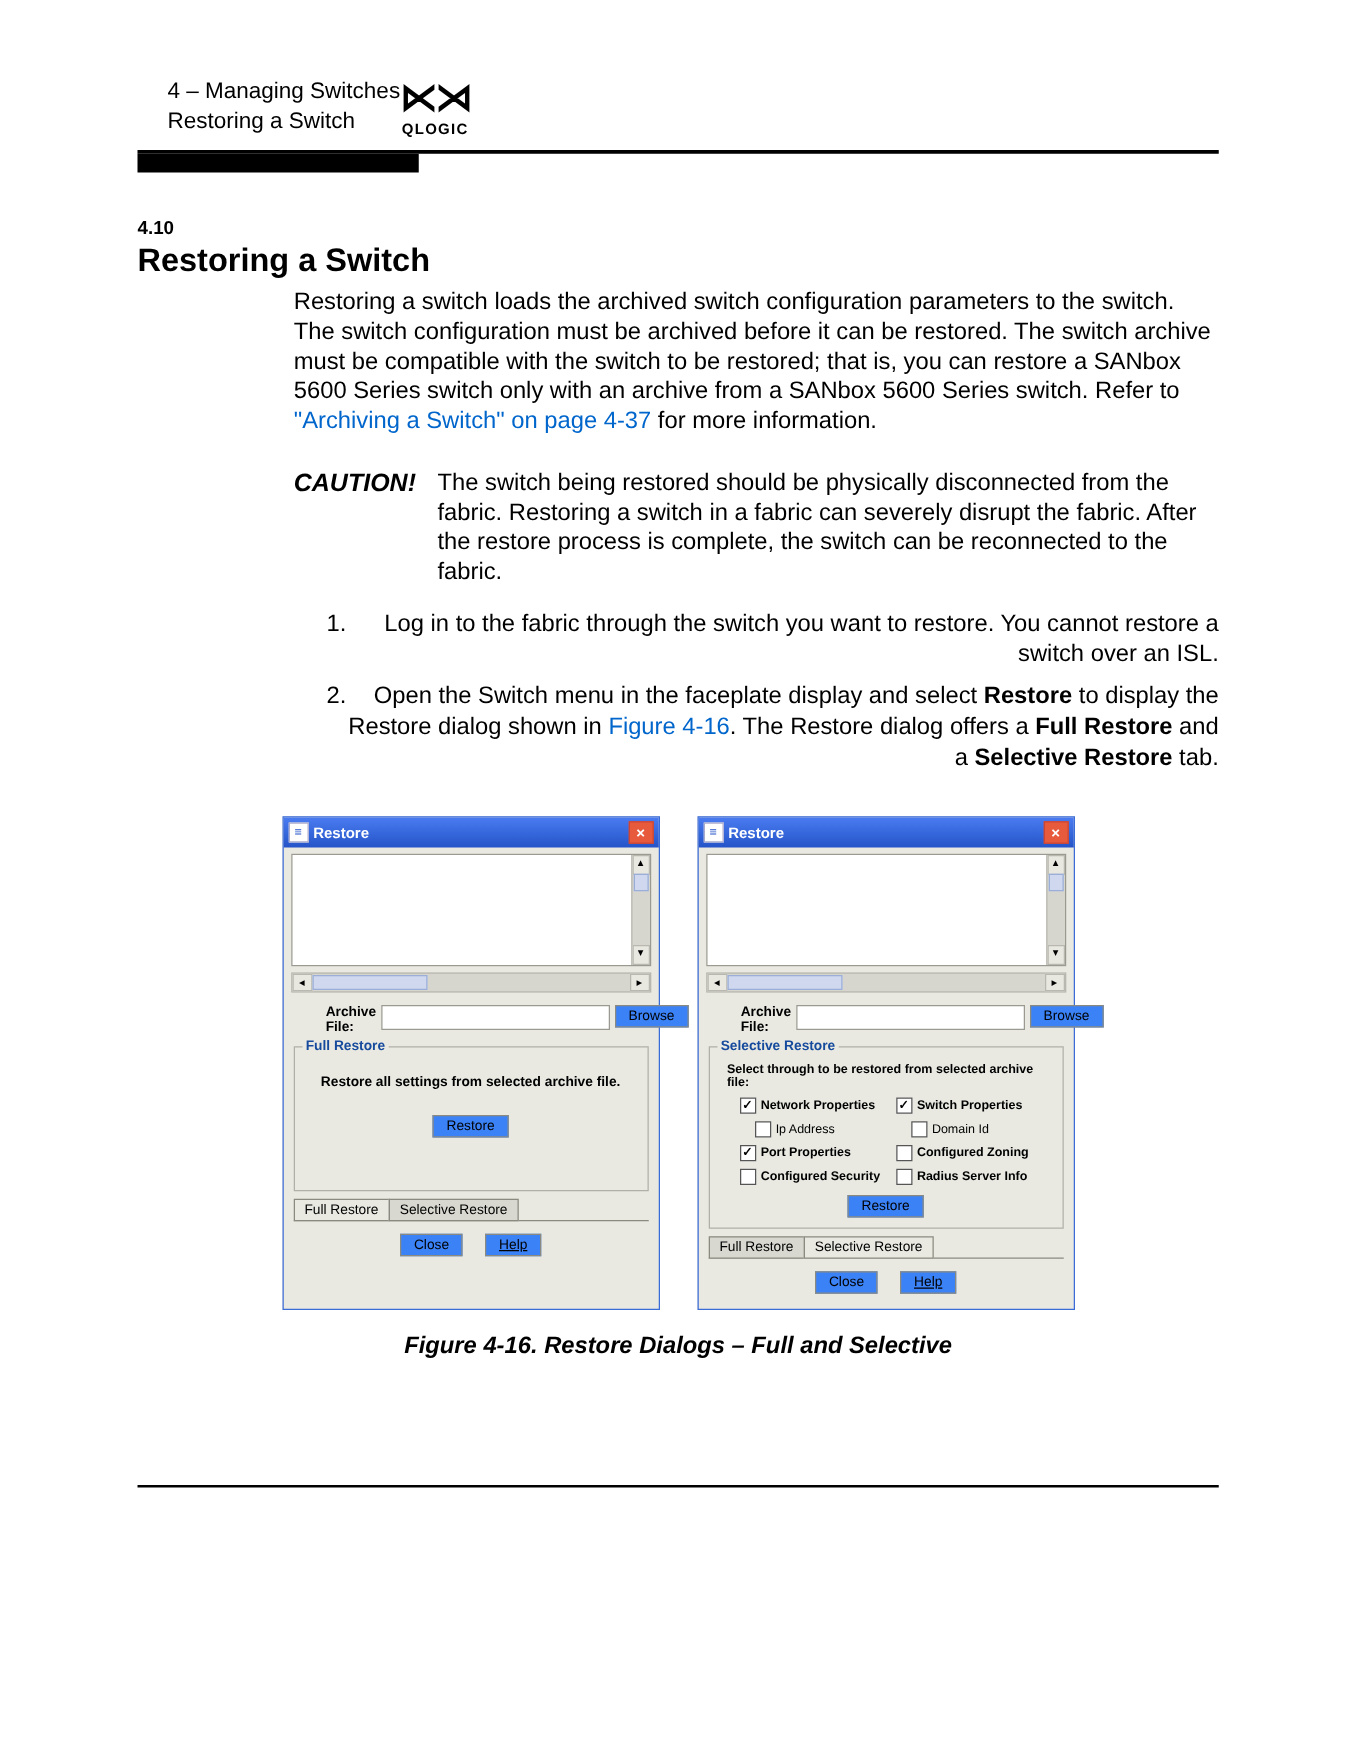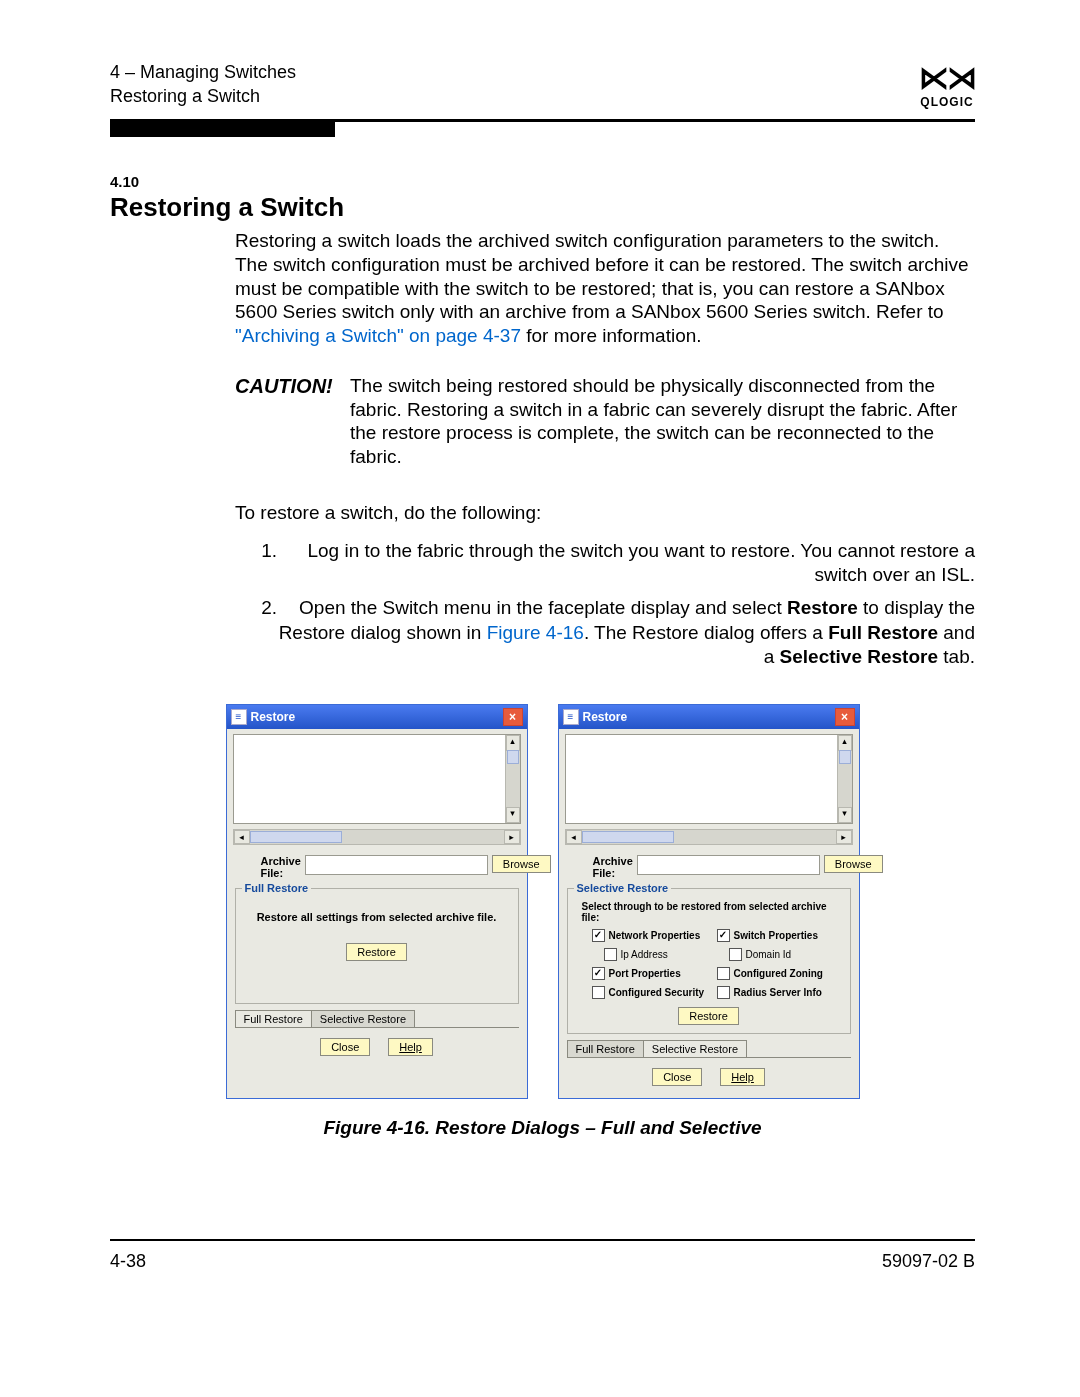--- a/index.html
+++ b/index.html
@@ -8,23 +8,23 @@
     background: #fff;
     font-family: Arial, Helvetica, sans-serif;
     color: #000;
     width: 1080px;
   }
   .page {
     padding: 60px 105px 50px 110px;
   }
   .header-row {
     display: flex;
-    justify-content: space-between;
     align-items: flex-start;
     margin-bottom: 10px;
+    margin-left: 24px;
   }
   .header-left {
     font-size: 18px;
     line-height: 1.35;
   }
   .logo-wrap {
     text-align: center;
     font-family: Arial, sans-serif;
   }
   .logo-glyph {
@@ -155,21 +155,21 @@
   .hscroll .thumb{position:absolute;left:16px;top:1px;height:10px;width:90px;background:#cfd8ee;border:1px solid #9baed8;}
   .file-row {
     display:flex;align-items:flex-start;padding:5px 10px;
     font-weight:bold;
     margin-left:24px;
   }
   .file-row input[type=text]{
     flex:1;margin:0 4px;height:16px;border:1px solid #9a9a90;background:#fff;
   }
   .btn {
-    background:#fef9c3;border:1px solid #8a8a80;padding:2px 10px;font-size:11px;
+    background:#3b82f6;border:1px solid #8a8a80;padding:2px 10px;font-size:11px;
     font-family:inherit;
   }
   .groupbox {
     margin:4px 8px 6px 8px;
     border:1px solid #b0b0a8;
     position:relative;
     padding:10px 8px 8px 8px;
     min-height: 96px;
   }
   .groupbox .legend{
@@ -215,21 +215,20 @@
   <div class="body-col">
     <p>
       <span>Restoring a switch loads the archived switch configuration parameters to the switch. The switch configuration must be archived before it can be restored. The switch archive must be compatible with the switch to be restored; that is, you can restore a SANbox 5600 Series switch only with an archive from a SANbox 5600 Series switch. Refer to </span><span class="link">"Archiving a Switch" on page 4-37</span><span> for more information.</span>
     </p>
 
     <div class="caution-row">
       <div class="caution-label">CAUTION!</div>
       <div class="caution-body">The switch being restored should be physically disconnected from the fabric. Restoring a switch in a fabric can severely disrupt the fabric. After the restore process is complete, the switch can be reconnected to the fabric.</div>
     </div>
 
-    <p style="margin-top:32px;">To restore a switch, do the following:</p>
 
     <ol class="steps">
       <li>
           <span>Log in to the fabric through the switch you want to restore. You cannot restore a switch over an ISL.</span>
         </li>
       <li>
         <span>
           <span>Open the Switch menu in the faceplate display and select </span><b>Restore</b><span> to display the Restore dialog shown in </span><span class="link">Figure 4-16</span><span>. The Restore dialog offers a </span><b>Full Restore</b><span> and a </span><b>Selective Restore</b><span> tab.</span>
         </span>
       </li>
@@ -347,17 +346,13 @@
       <div class="bottom-btns">
         <button class="btn">Close</button>
         <button class="btn">Help</button>
       </div>
     </div>
   </div>
 
   <div class="fig-caption">Figure 4-16.  Restore Dialogs – Full and Selective</div>
 
   <div class="footer-rule"></div>
-  <div class="footer-row">
-    <div>4-38</div>
-    <div>59097-02 B</div>
-  </div>
 </div>
 
 </body></html>

